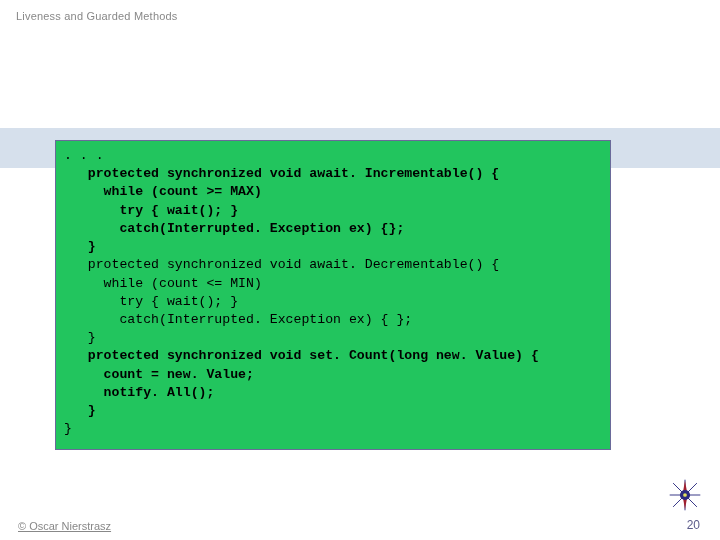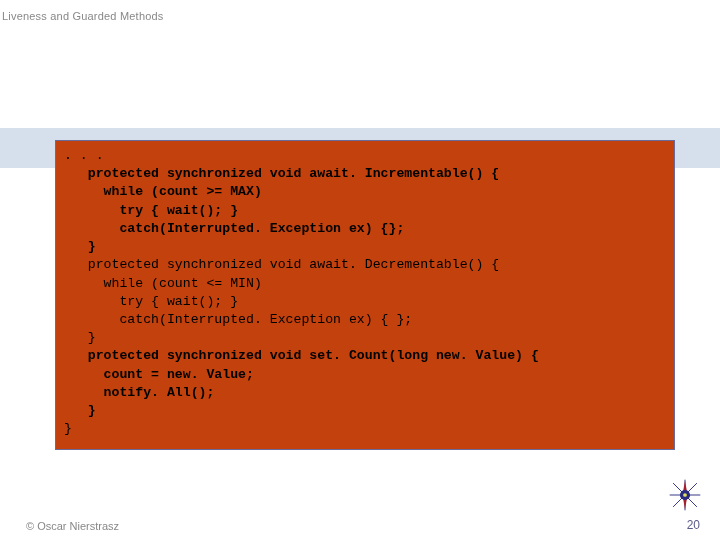--- a/index.html
+++ b/index.html
@@ -1,23 +1,23 @@
 <!DOCTYPE html>
 <html><head>
 <meta charset="utf-8">
 <style>
   * { margin: 0; padding: 0; box-sizing: border-box; }
   html, body { width: 720px; height: 540px; font-family: Arial, Helvetica, sans-serif; background: #fff; overflow: hidden; }
   .slide { width: 720px; height: 540px; position: relative; }
-  .header { padding: 10px 2px 6px; color: #888; font-size: 11px; letter-spacing: 0.2px; }
+  .header { padding: 10px 16px 6px; color: #888; font-size: 11px; letter-spacing: 0.2px; }
   .bluebar { position: absolute; left: 0; right: 0; top: 128px; height: 40px; background: #d6e0ec; }
-  .codebox { position: absolute; left: 55px; top: 140px; width: 620px; border: 1.2px solid #6a6a9a; background: #c2410c; padding: 6px 8px 10px 8px; }
+  .codebox { position: absolute; left: 55px; top: 140px; width: 556px; border: 1.2px solid #6a6a9a; background: #22c55e; padding: 6px 8px 10px 8px; }
   pre.code { font-family: "Courier New", Courier, monospace; font-size: 13.2px; line-height: 1.38; white-space: pre; color: #000; }
   pre.code b { font-weight: bold; }
-  .footer { position: absolute; left: 0; right: 0; bottom: 8px; padding: 0 26px; color: #888; font-size: 11px; }
+  .footer { position: absolute; left: 0; right: 0; bottom: 8px; padding: 0 18px; color: #888; font-size: 11px; text-decoration: underline; }
   .footer .pageno { position: absolute; right: 20px; bottom: 0; font-size: 12px; color: #5a5a8a; }
   .compass { position: absolute; right: 18px; bottom: 28px; width: 34px; height: 34px; }
   .compass svg { width: 34px; height: 34px; display: block; }
 </style>
 </head>
 <body>
 
 <div class="slide">
 
   <div class="header">

